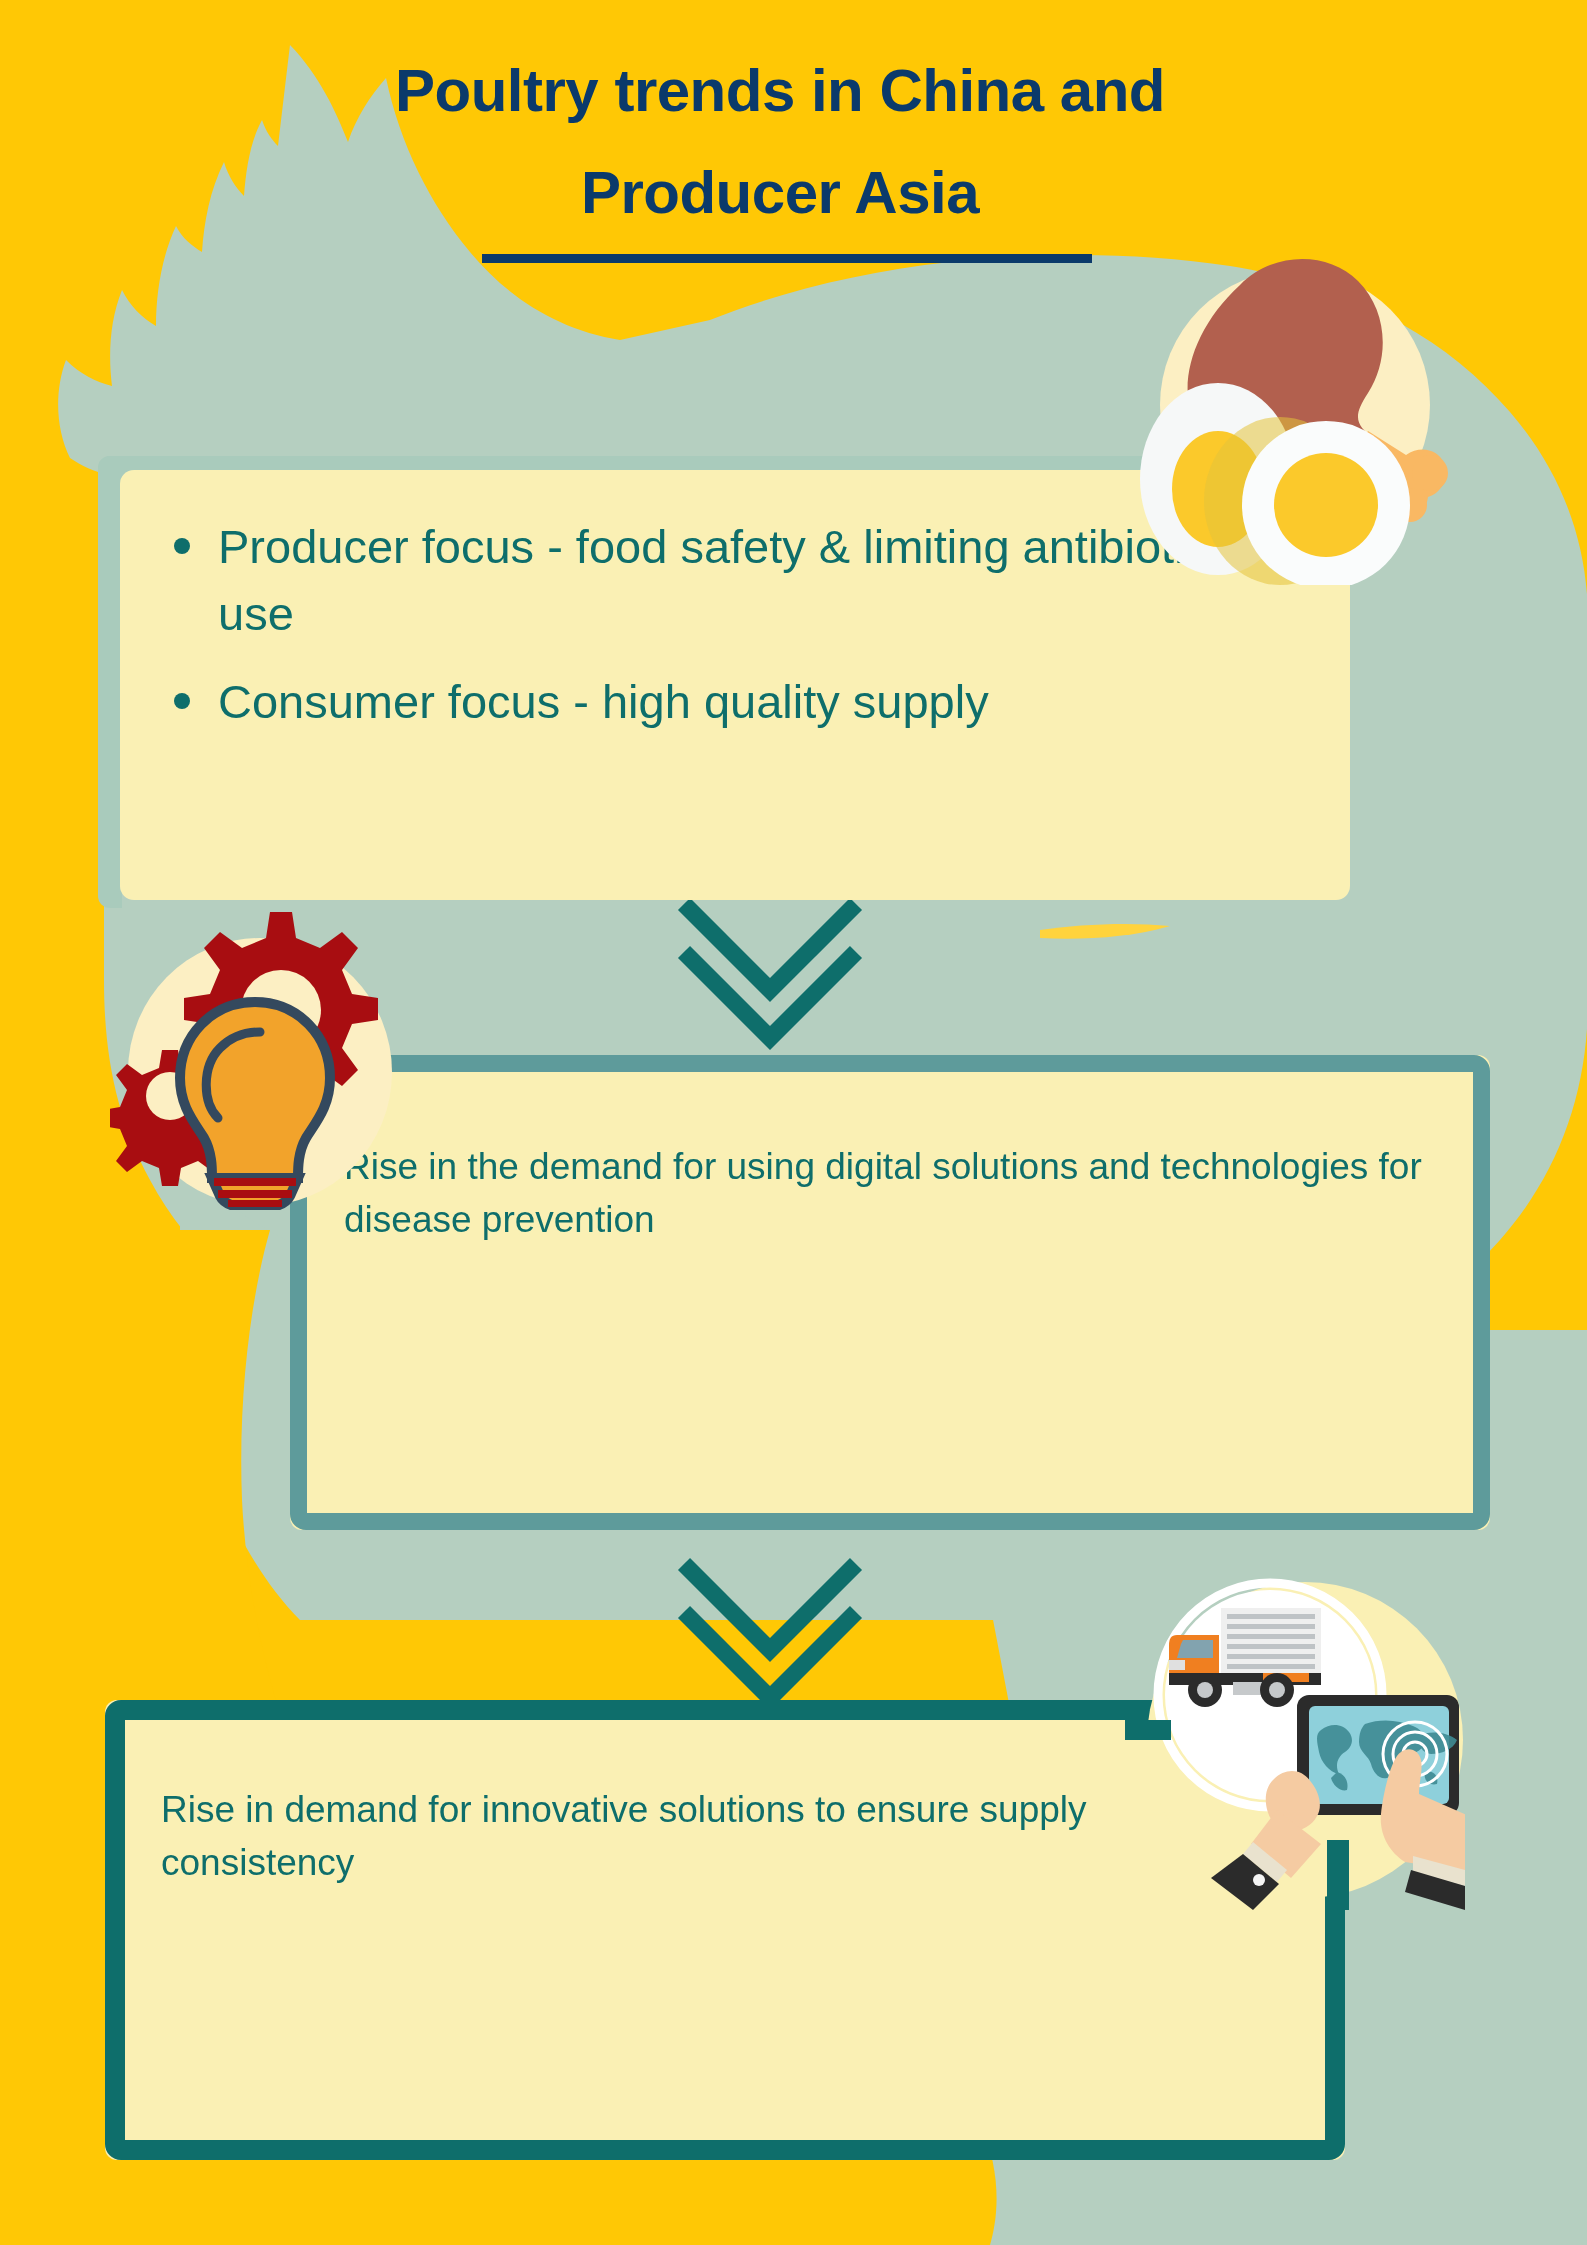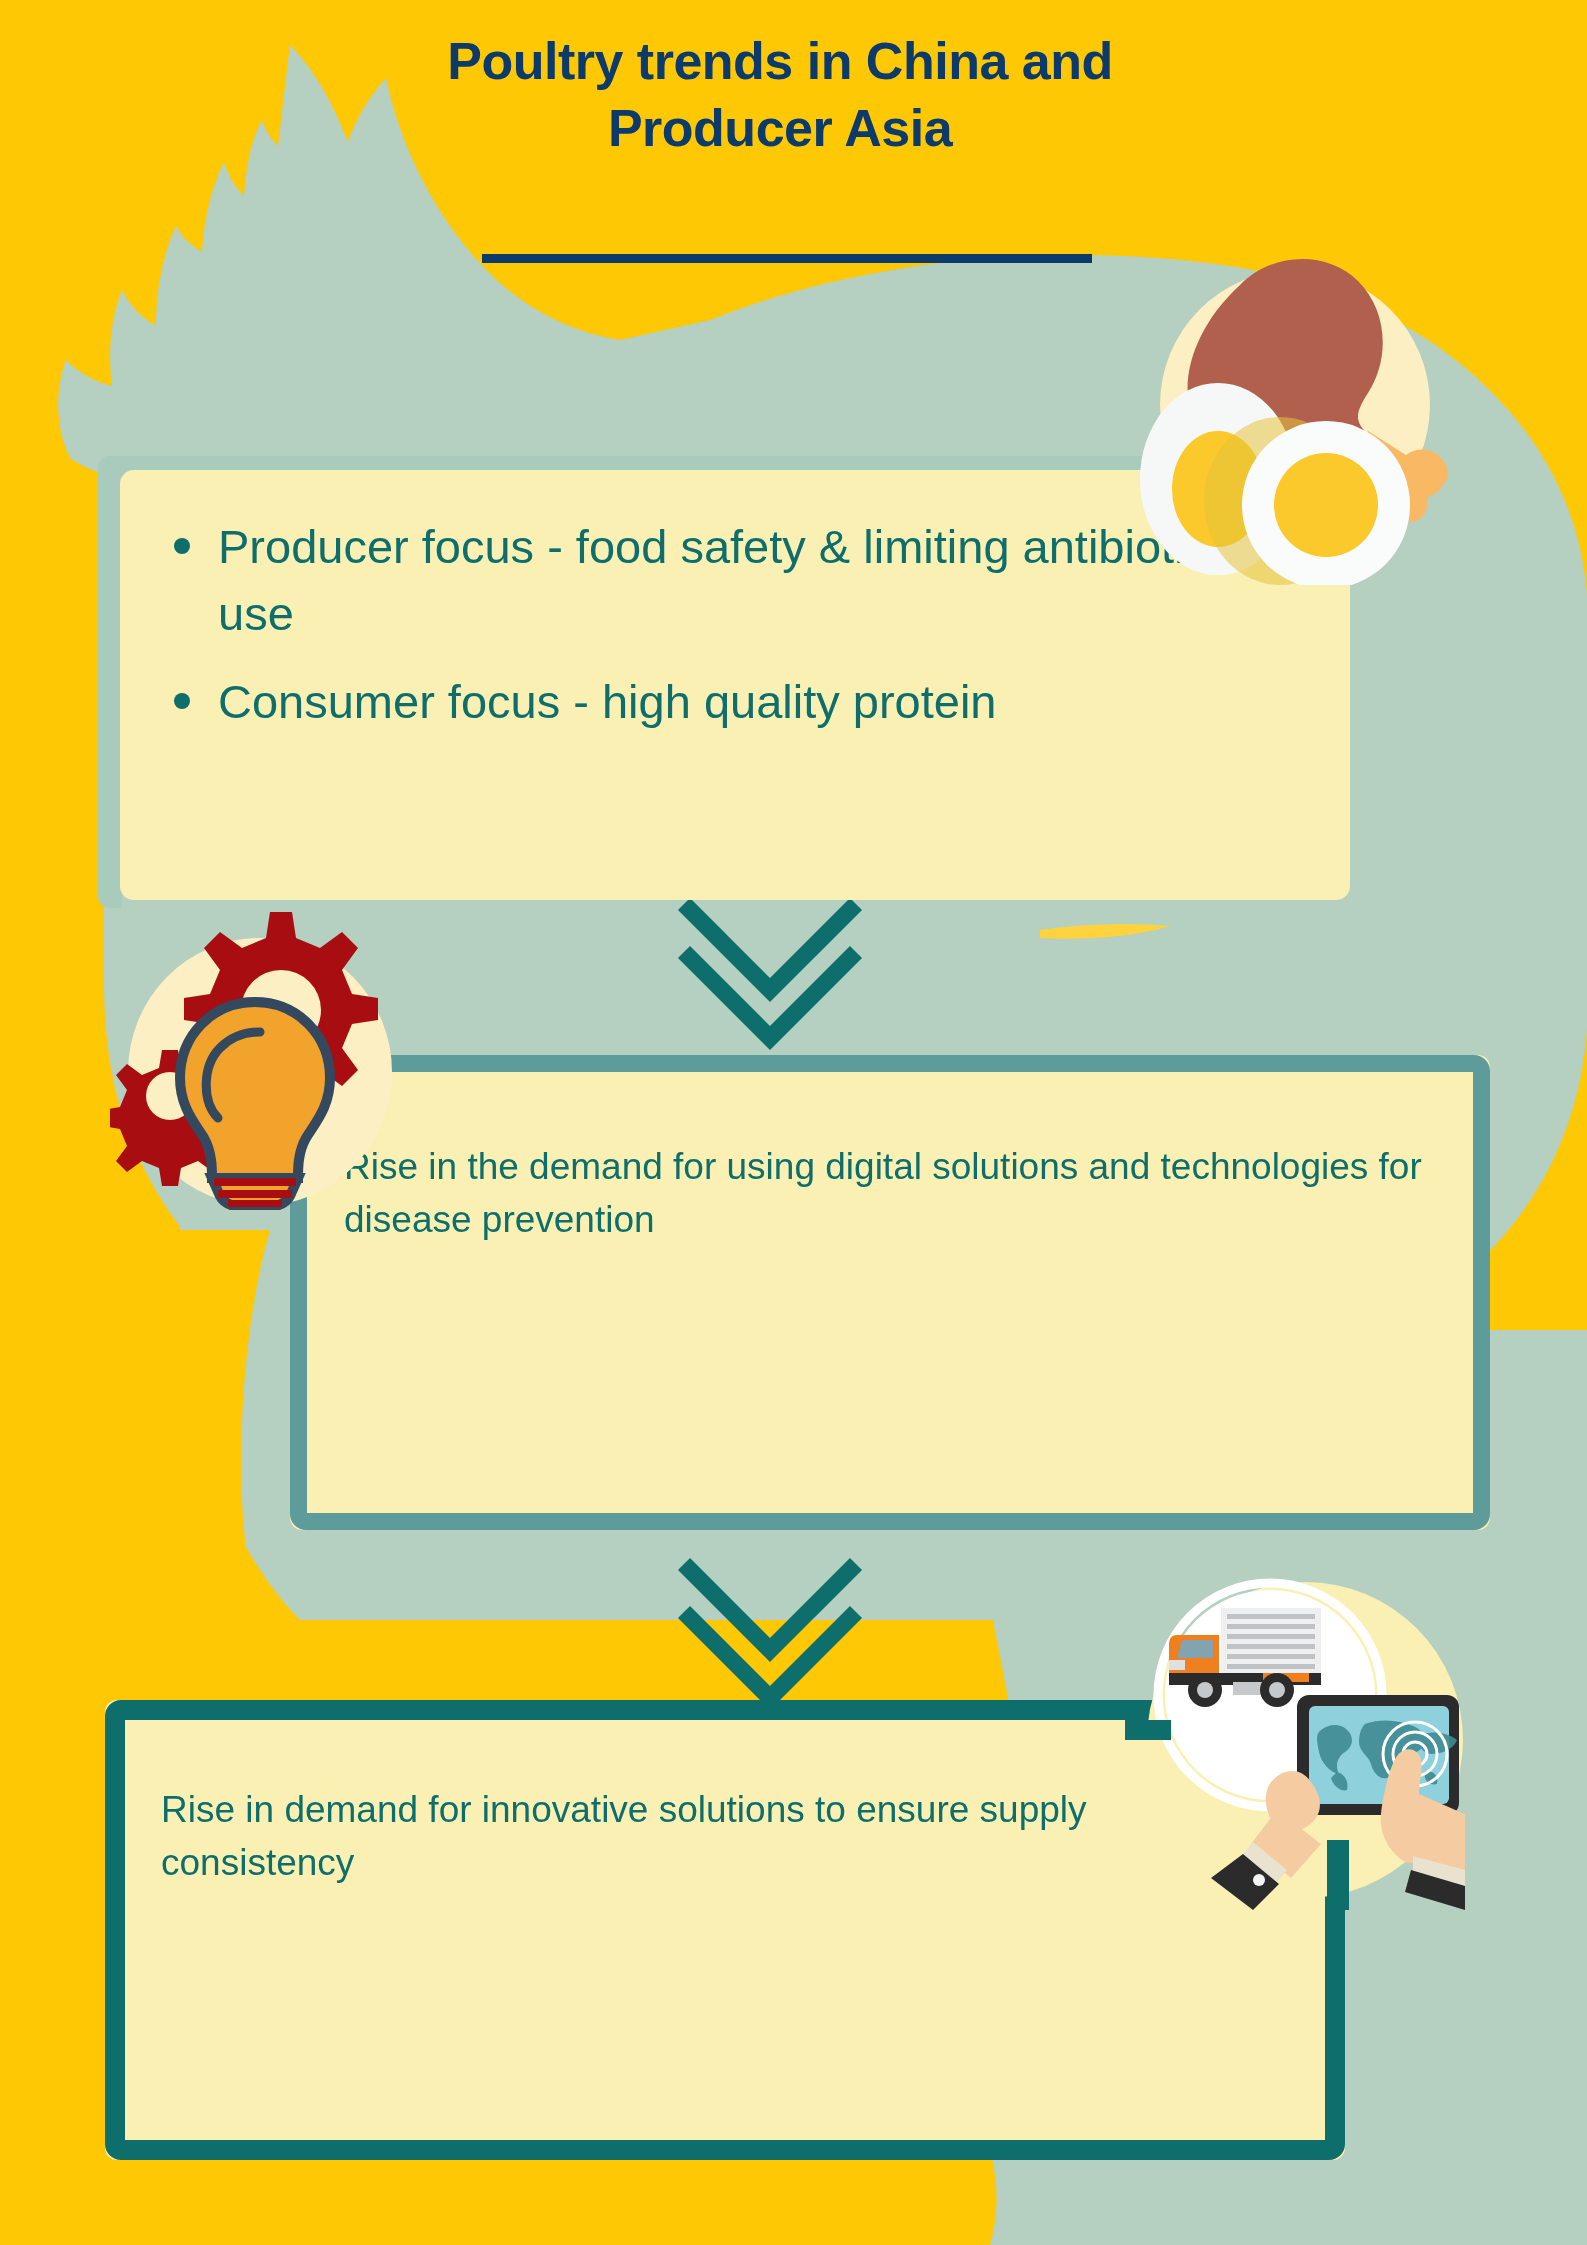--- a/index.html
+++ b/index.html
@@ -16,24 +16,25 @@
   .bg-art{position:absolute;inset:0;width:1587px;height:2245px;}
 
   
   .title-wrap{
     position:absolute;left:240px;top:28px;width:1080px;
     text-align:center;z-index:40;
   }
   .title-line{
     color:#0B3A6B;
     font-weight:bold;
-    font-size:52px;
+    font-size:60px;
     line-height:1.28;
     letter-spacing:-0.5px;
     white-space:nowrap;
+    margin-top:25px;
   }
   .title-rule{
     position:absolute;left:482px;top:254px;width:610px;height:9px;
     background:#0B3A6B;z-index:41;
   }
 
   
   .card{position:absolute;z-index:30;box-sizing:border-box;}
   .card-inner{
     position:relative;width:100%;height:100%;
@@ -196,21 +197,21 @@
     <div class="edge-top"></div>
     <div class="edge"></div>
     <div class="card-inner">
       <ul class="bullets">
         <li>
           <span class="dot"></span>
           <span>Producer focus - food safety &amp; limiting antibiotics use</span>
         </li>
         <li>
           <span class="dot"></span>
-          <span>Consumer focus - high quality protein</span>
+          <span>Consumer focus - high quality supply</span>
         </li>
       </ul>
     </div>
   </div>
 
   <svg class="chevrons" id="chev1" viewBox="0 0 200 160">
     <polyline points="14,14 100,100 186,14" fill="none" stroke="#0E6E6B" stroke-width="17"></polyline>
     <polyline points="14,62 100,148 186,62" fill="none" stroke="#0E6E6B" stroke-width="17"></polyline>
   </svg>
 

